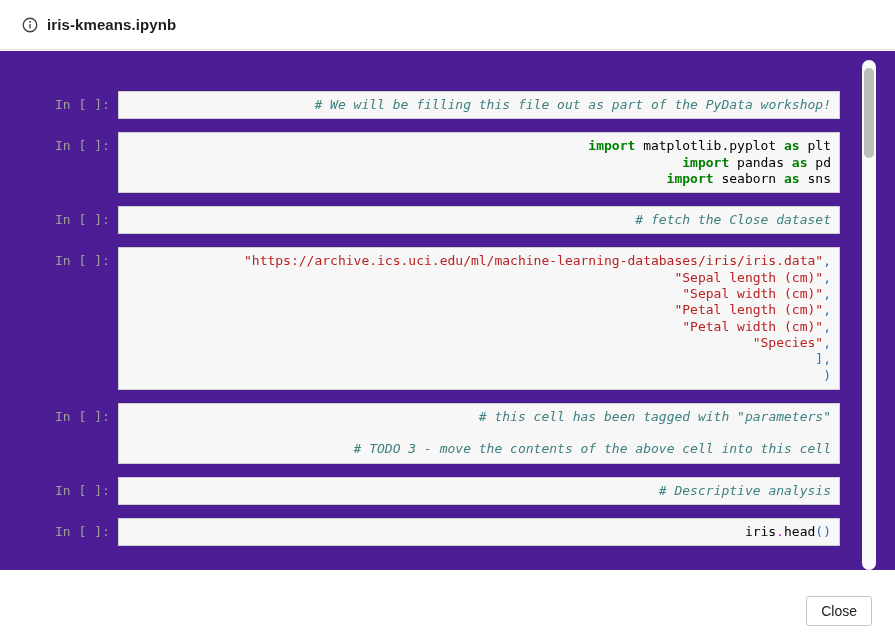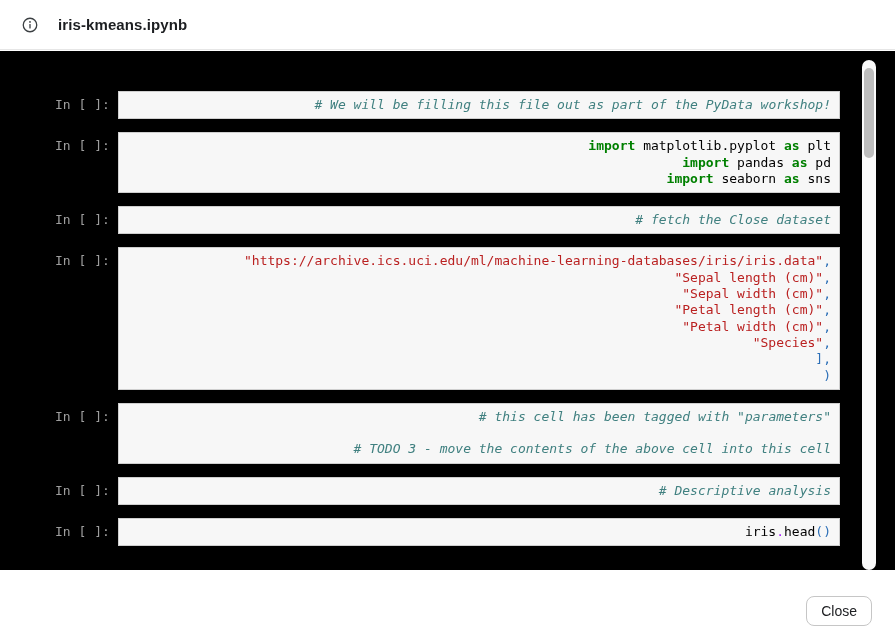--- a/index.html
+++ b/index.html
@@ -8,28 +8,28 @@
   }
   *{box-sizing:border-box; margin:0; padding:0;}
   html,body{width:895px; height:643px;}
   body{
     font-family:"Liberation Sans", sans-serif;
     background:#ffffff; color:#1f2329; position:relative; overflow:hidden;
   }
   
   .header{
     height:50px; display:flex; align-items:center; padding:0 22px;
-    border-bottom:1px solid #e6e6e6; background:#fff;gap:11px;
+    border-bottom:1px solid #e6e6e6; background:#fff;
   }
   .info-icon{width:16px; height:16px; margin-right:9px; flex:0 0 auto; display:block;}
   .title{font-size:15px; font-weight:600; color:#1c1e21; letter-spacing:.1px;}
   
   .nb-area{
     position:absolute; left:0; right:0; top:51px; height:519px;
-    overflow:hidden; background:#000000;
+    overflow:hidden; background:#4c1d95;
   }
   .nb-inner{padding:40px 55px 0 55px;}
   .cell{display:flex; align-items:flex-start; margin-bottom:13px;}
   .prompt{
     width:55px; flex:0 0 55px; margin-right:8px; text-align:left;
     font-family:"DejaVu Sans Mono", monospace; font-size:13px; line-height:18px;
     color:var(--prompt); padding-top:5px; white-space:pre;
   }
   .codebox{
     flex:1 1 auto; background:var(--code-bg); border:1px solid var(--code-border);
@@ -50,21 +50,21 @@
     position:absolute; top:60px; right:19px; width:14px; height:510px;
     background:#fafafa; border-radius:7px;
   }
   .scroll-thumb{
     position:absolute; top:8px; left:2px; width:10px; height:90px;
     background:#bdbdbd; border-radius:5px;
   }
   
   .close-btn{
     position:absolute; right:23px; bottom:17px; height:30px; padding:0 14px;
-    background:#fff; border:1px solid #c6c6c6; border-radius:8px;
+    background:#fff; border:1px solid #c6c6c6; border-radius:3px;
     font-family:"Liberation Sans", sans-serif; font-size:14px; color:#202124;
     display:inline-flex; align-items:center; cursor:pointer;
   }
 </style>
 </head>
 <body>
 
 <div class="header">
   <svg class="info-icon" viewBox="0 0 16 16" fill="none">
     <circle cx="8" cy="8" r="6.75" stroke="#3c4043" stroke-width="1.3"></circle>

